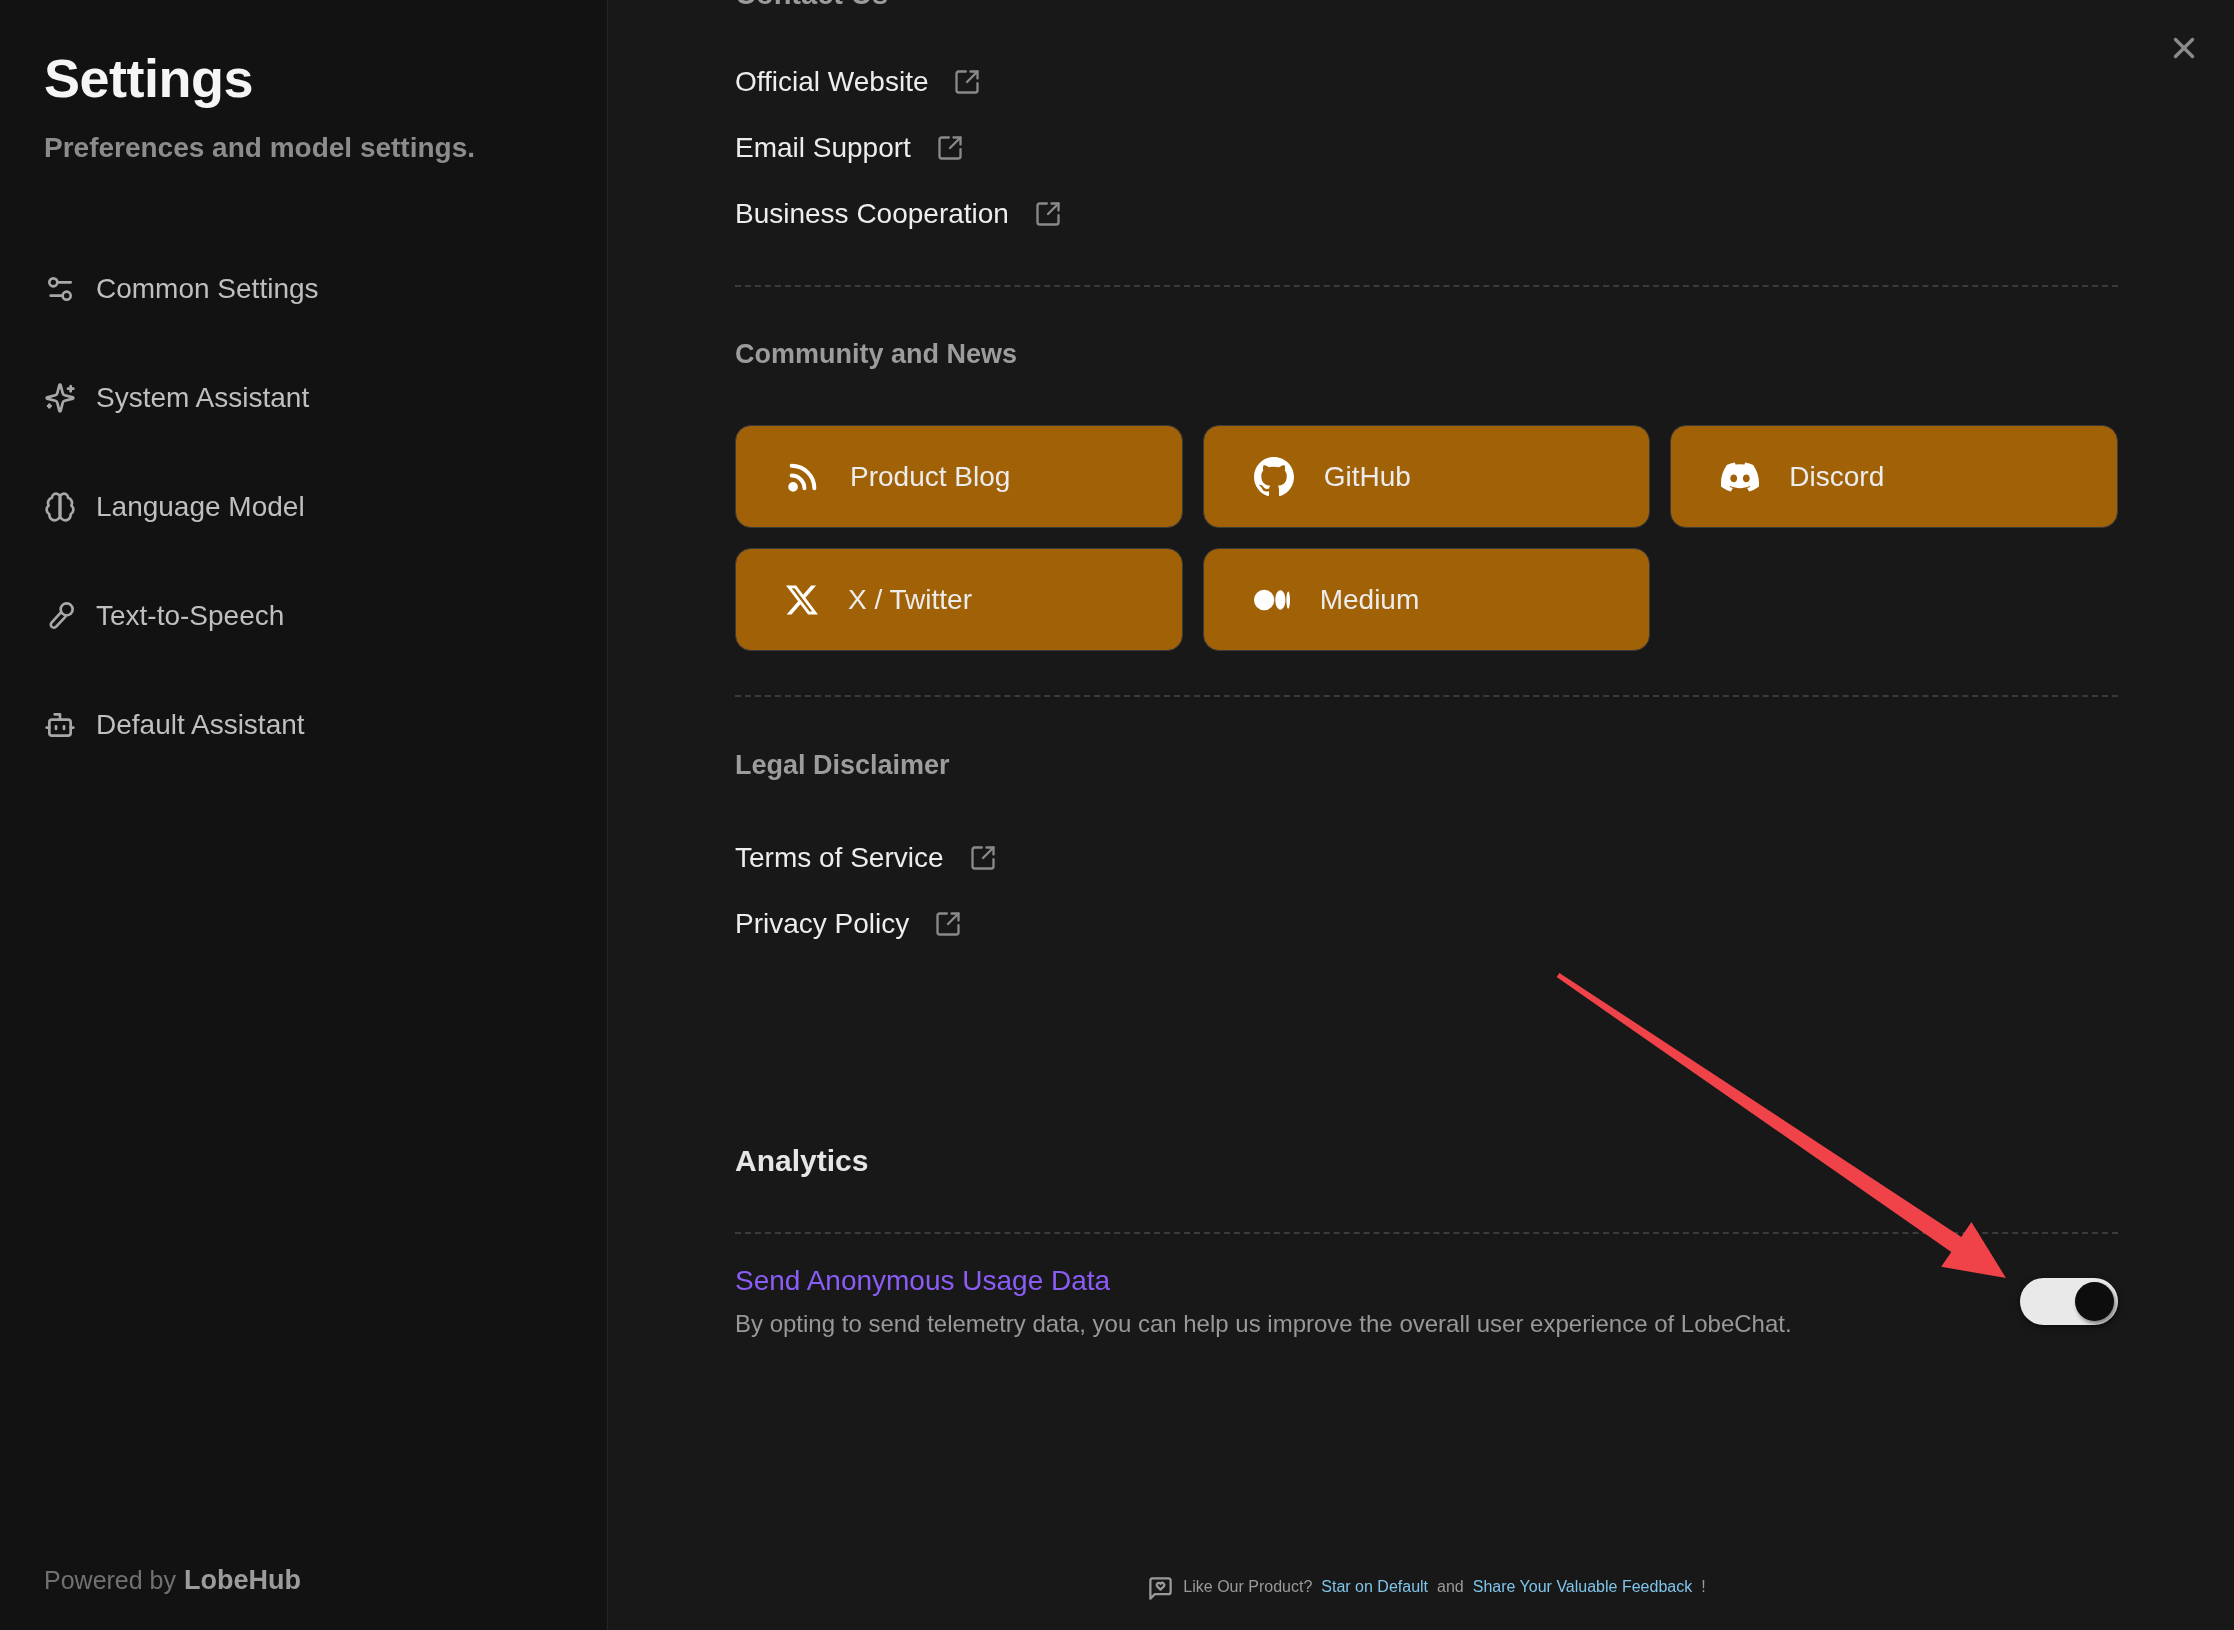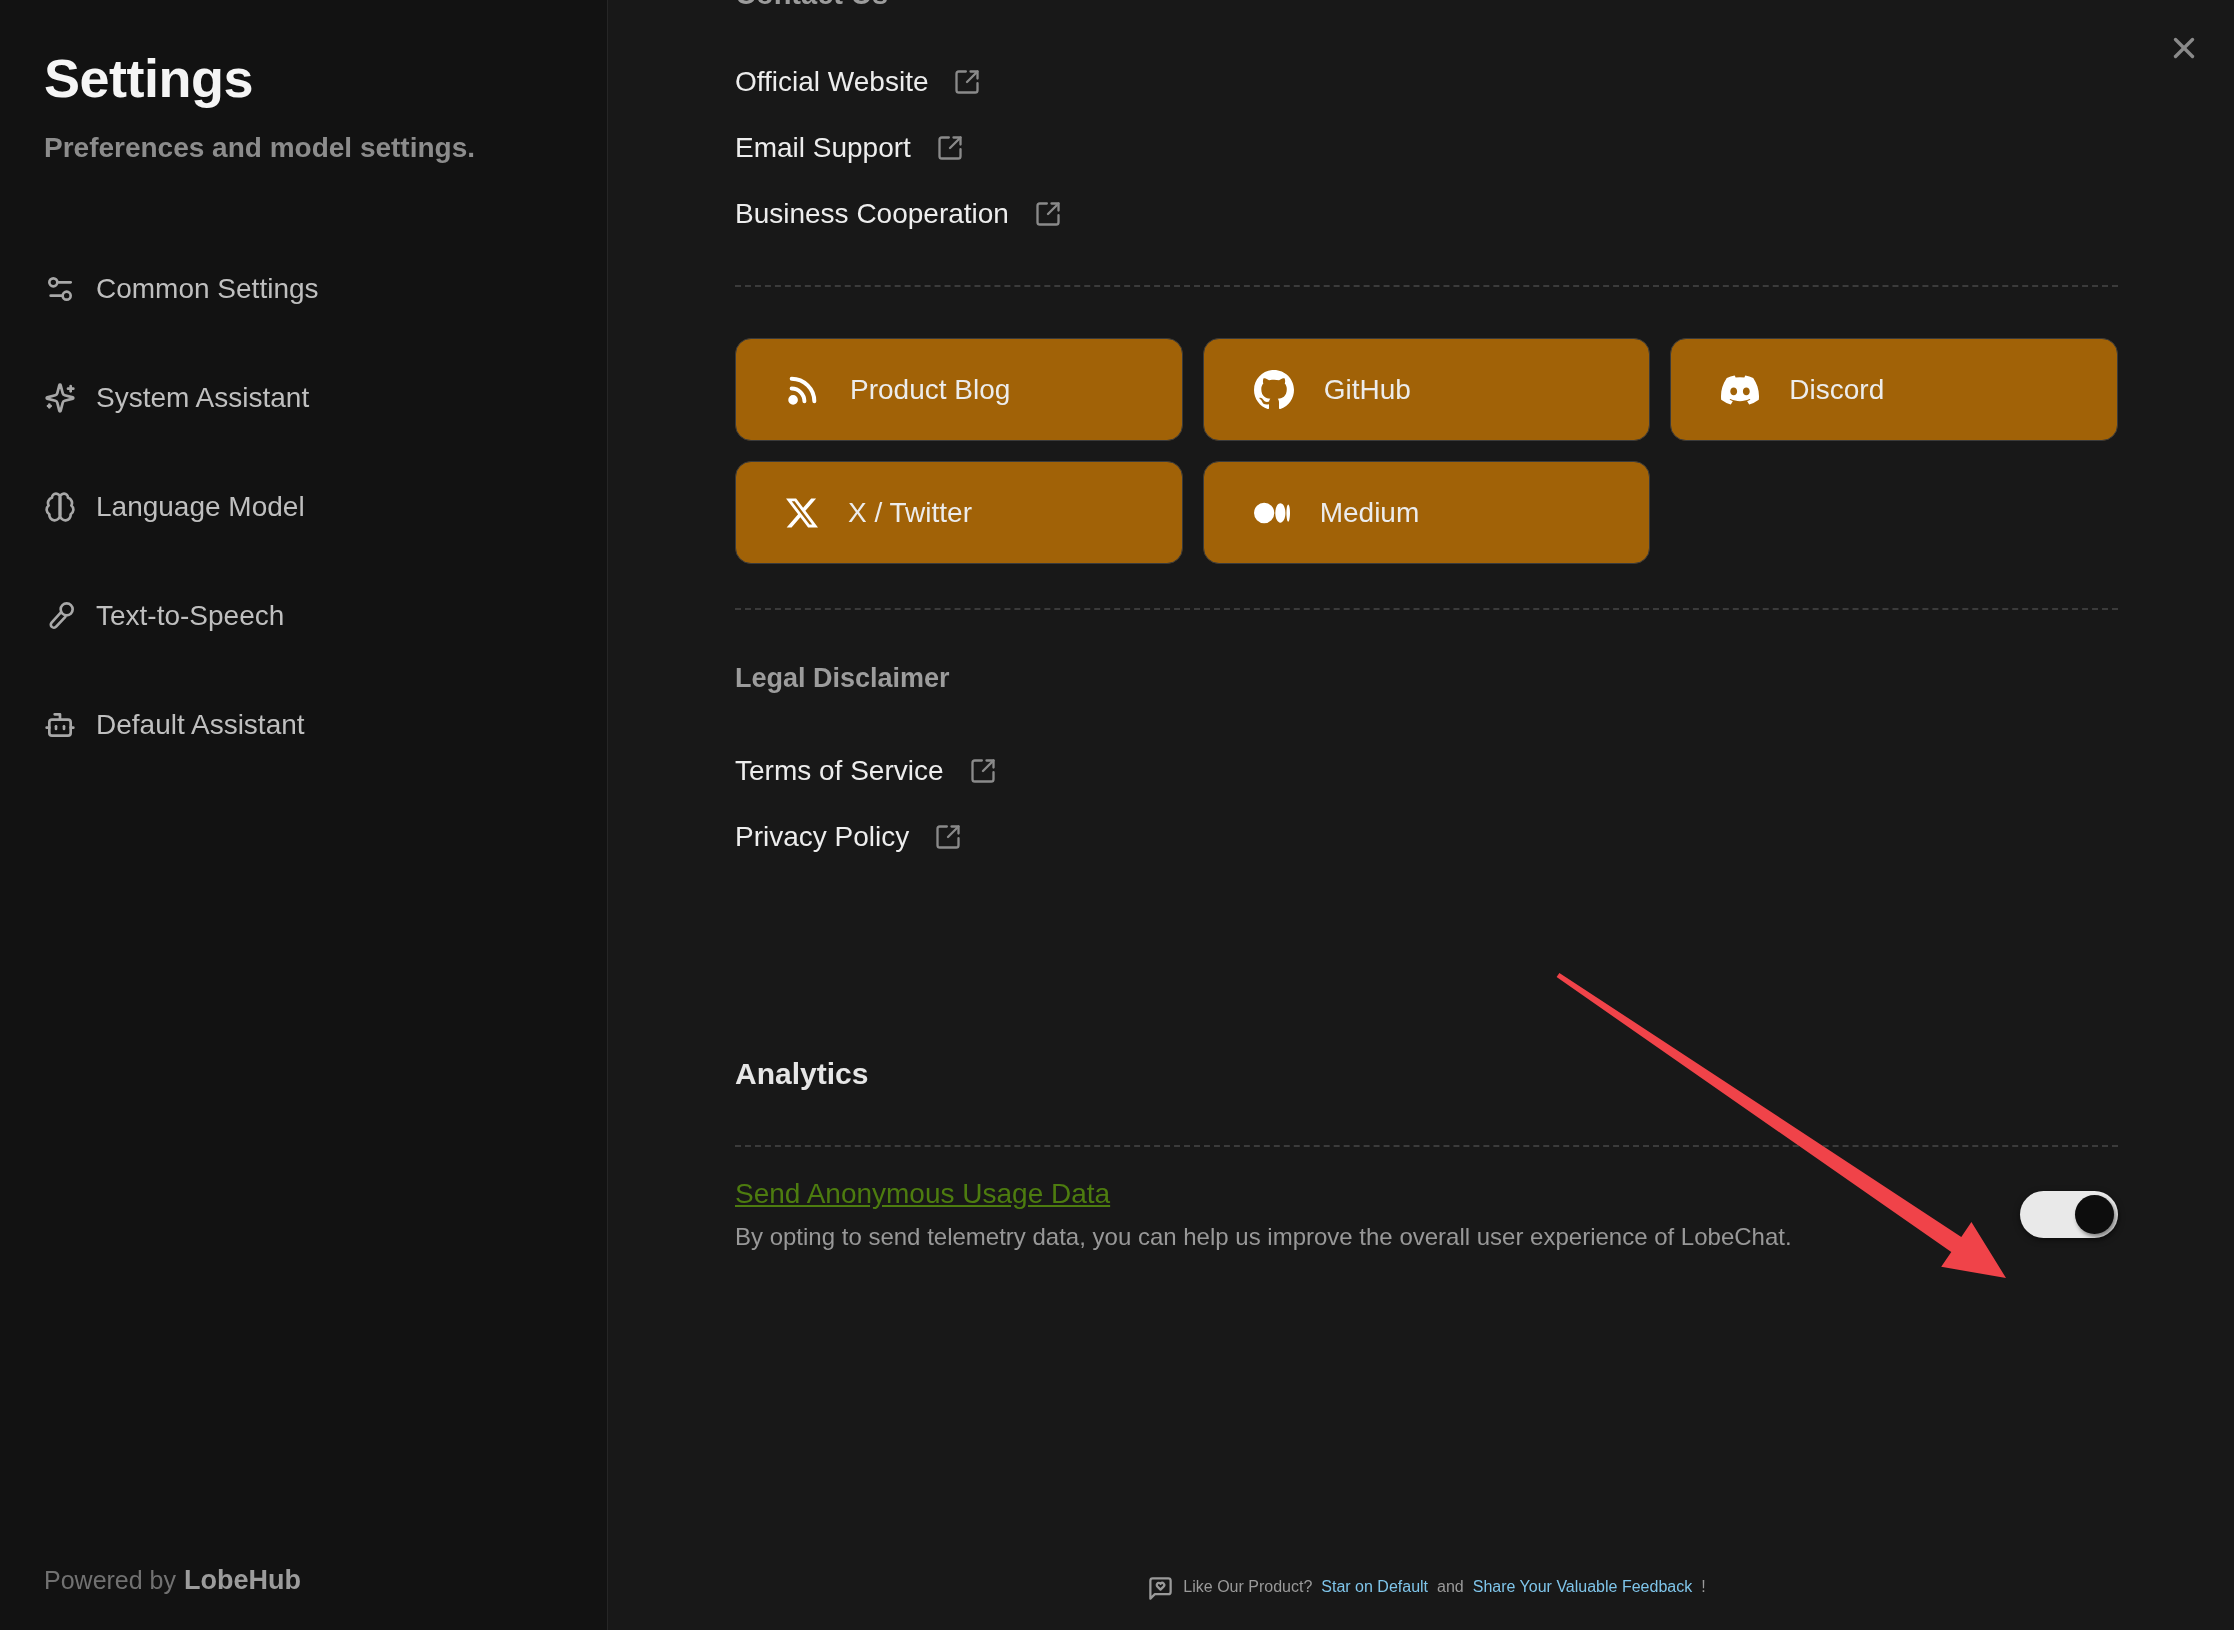--- a/index.html
+++ b/index.html
@@ -63,21 +63,21 @@
   .card {
     height:103px; background:#a16207; border:1px solid #3a3a3a; border-radius:16px;
     display:flex; align-items:center; gap:30px; padding:0 0 0 50px; cursor:pointer;
     font-family:inherit; font-size:28px; color:#ececec; text-align:left;
   }
   .card-icon { width:40px; height:40px; display:inline-flex; align-items:center; justify-content:center; color:#fff; flex:none; }
   .card-icon svg { width:100%; height:100%; }
   .card-spacer { visibility:hidden; }
 
   .analytics-row { margin-top:29px; display:flex; align-items:center; justify-content:space-between; }
-  .toggle-label { font-size:28px; color:#4d7c0f; line-height:36px; font-weight:400;text-decoration:underline; }
+  .toggle-label { font-size:28px; color:#8b5cf6; line-height:36px; font-weight:400; }
   .toggle-desc { margin-top:10px; font-size:24px; color:#989898; line-height:30px; font-weight:400; }
   .toggle {
     width:98px; height:47px; min-width:98px; border:none; border-radius:24px; background:#e9e9e9;
     position:relative; cursor:pointer; box-shadow:0 2px 6px rgba(0,0,0,.5);
   }
   .toggle .knob {
     position:absolute; top:4px; right:4px; width:39px; height:39px; border-radius:50%;
     background:#0d0d0d; box-shadow:2px 3px 4px rgba(0,0,0,.45);
   }
 
@@ -202,20 +202,21 @@
             <path d="M21 13v6a2 2 0 0 1-2 2H5a2 2 0 0 1-2-2V5a2 2 0 0 1 2-2h6"></path>
             <path d="m21 3-9 9"></path>
             <path d="M15 3h6v6"></path>
           </svg>
       </span>
     </button>
   </div>
 
   <hr class="divider div-1">
 
+  <h3 class="section-heading">Community and News</h3>
 
   <div class="cards">
     <button class="card">
       <span class="card-icon" style="width:34px;height:34px;">
         <svg viewBox="0 0 24 24" fill="none" stroke="currentColor" stroke-width="2.8" stroke-linecap="round" stroke-linejoin="round">
             <path d="M4 11a9 9 0 0 1 9 9"></path>
             <path d="M4 4a16 16 0 0 1 16 16"></path>
             <circle cx="5" cy="19" r="2" fill="currentColor"></circle>
           </svg>
       </span>

